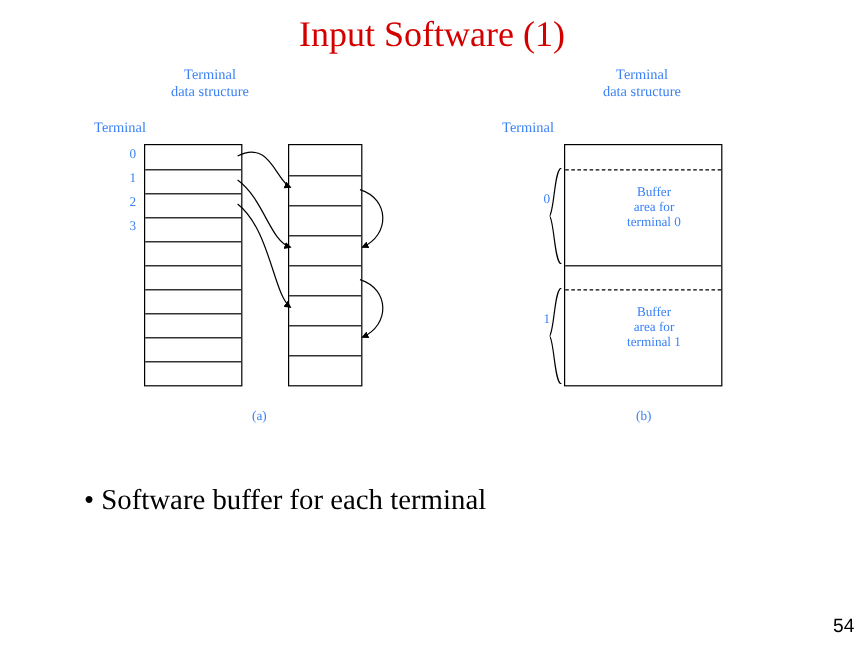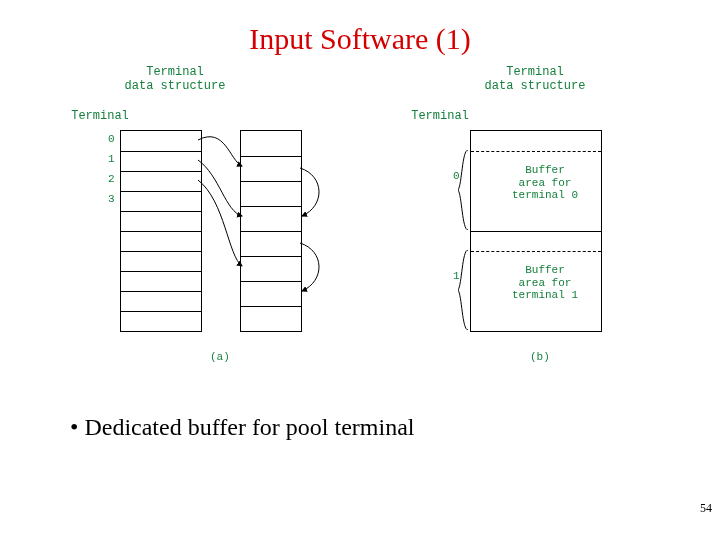--- a/index.html
+++ b/index.html
@@ -9,31 +9,31 @@
   height: 540px;
   font-family: "Times New Roman", serif;
   background: #fff;
   position: relative;
   overflow: hidden;
 }
 .title {
   text-align: center;
   color: #d40000;
   font-size: 30px;
-  margin-top: 22px;
+  margin-top: 12px;
   font-weight: normal;
 }
 .diagram {
   position: relative;
   width: 560px;
   height: 340px;
   margin: 10px auto 0 auto;
-  font-family: Liberation Mono, monospace;
+  font-family: Liberation Serif, serif;
   font-size: 12px;
-  color: #15803d;
+  color: #3b82f6;
 }
 .lbl {
   position: absolute;
   text-align: center;
   line-height: 1.15;
 }
 .box {
   position: absolute;
   border: 1px solid #000;
   background: #fff;
@@ -63,23 +63,23 @@
   margin: 8px 0 0 70px;
   font-size: 24px;
   font-family: "Times New Roman", serif;
 }
 .bullets div::before {
   content: "• ";
 }
 .pagenum {
   position: absolute;
   right: 8px;
-  bottom: 24px;
-  font-size: 12px;
-  font-family: Liberation Serif, serif;
+  bottom: 8px;
+  font-size: 16px;
+  font-family: Liberation Sans, sans-serif;
 }
 svg.arrows {
   position: absolute;
   left: 0; top: 0;
   overflow: visible;
 }
 </style>
 </head>
 <body>
 
@@ -153,16 +153,16 @@
   </svg>
 
   <div class="lbl" style="left:430px;top:98px;width:70px;font-size:11px">Buffer<br>area for<br>terminal 0</div>
   <div class="lbl" style="left:430px;top:198px;width:70px;font-size:11px">Buffer<br>area for<br>terminal 1</div>
 
   <div class="caption" style="left:450px;top:285px">(b)</div>
 
 </div>
 
 <div class="bullets">
-  <div>Dedicated buffer for pool terminal</div>
+  <div>Software buffer for each terminal</div>
 </div>
 
 <div class="pagenum">54</div>
 
 </body></html>

